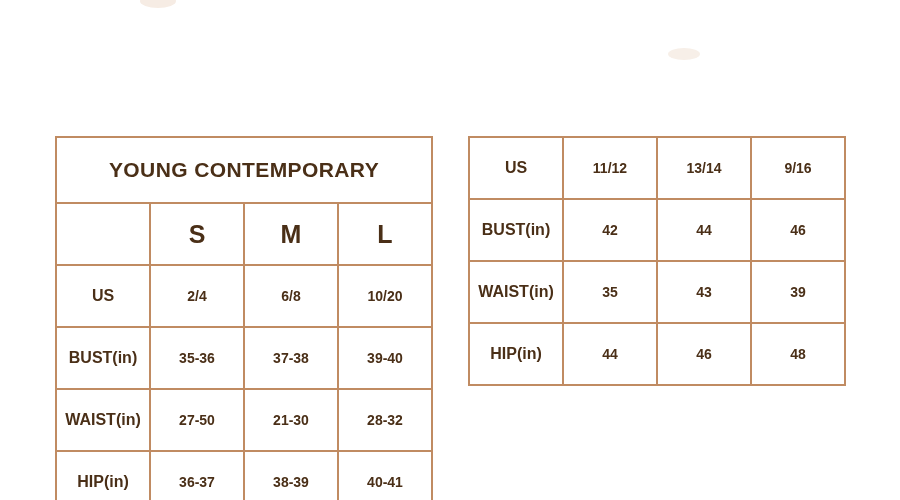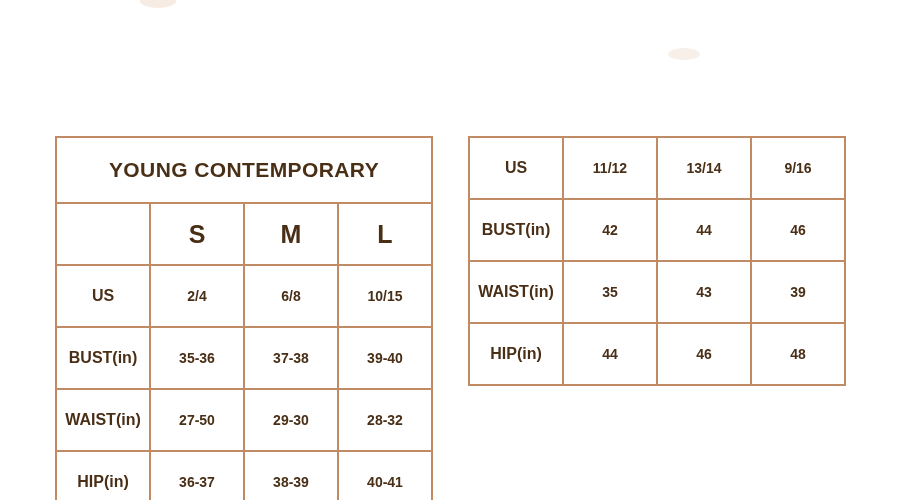--- a/index.html
+++ b/index.html
@@ -114,32 +114,32 @@
         <tr>
           <td class="corner-cell"></td>
           <td class="size-head">S</td>
           <td class="size-head">M</td>
           <td class="size-head">L</td>
         </tr>
         <tr>
           <td class="row-label">US</td>
           <td class="data-cell">2/4</td>
           <td class="data-cell">6/8</td>
-          <td class="data-cell">10/15</td>
+          <td class="data-cell">10/20</td>
         </tr>
         <tr>
           <td class="row-label">BUST(in)</td>
           <td class="data-cell">35-36</td>
           <td class="data-cell">37-38</td>
           <td class="data-cell">39-40</td>
         </tr>
         <tr>
           <td class="row-label">WAIST(in)</td>
           <td class="data-cell">27-50</td>
-          <td class="data-cell">29-30</td>
+          <td class="data-cell">21-30</td>
           <td class="data-cell">28-32</td>
         </tr>
         <tr>
           <td class="row-label">HIP(in)</td>
           <td class="data-cell">36-37</td>
           <td class="data-cell">38-39</td>
           <td class="data-cell">40-41</td>
         </tr>
       </tbody>
     </table>

